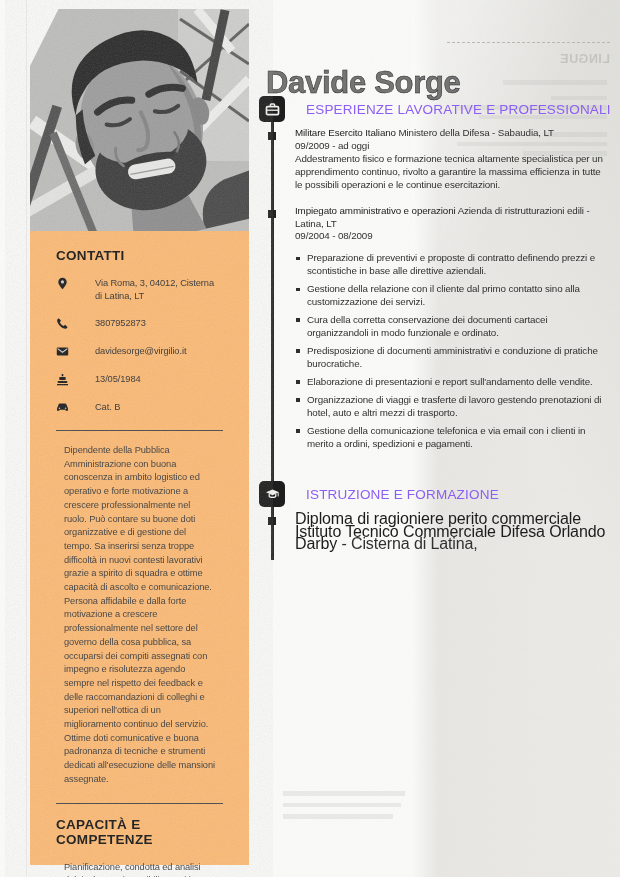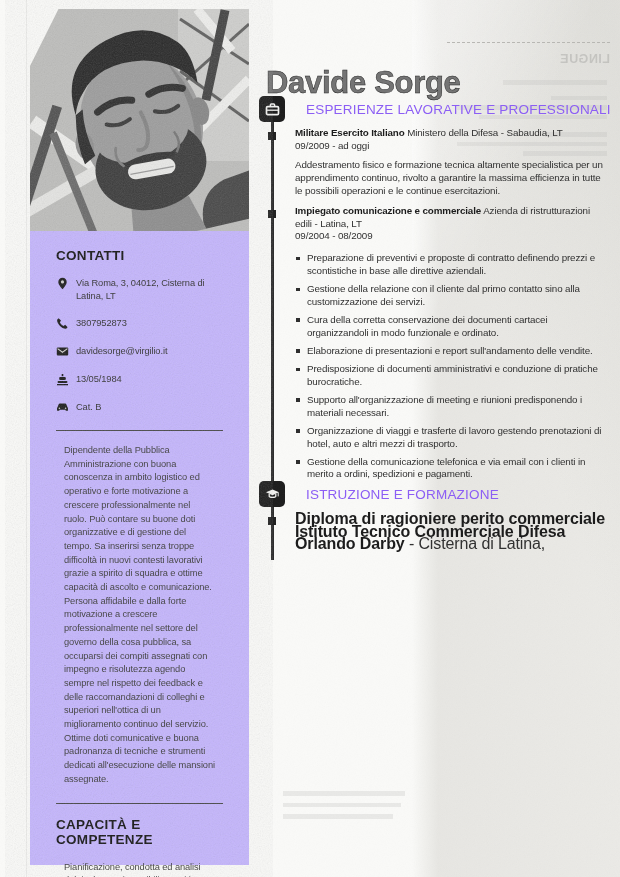--- a/index.html
+++ b/index.html
@@ -11,24 +11,24 @@
      background:
        linear-gradient(115deg, rgba(255,255,255,.45) 8%, rgba(255,255,255,0) 30%),
        linear-gradient(250deg, rgba(186,186,180,.22) 5%, rgba(186,186,180,0) 45%),
        linear-gradient(to right, rgba(222,221,217,0) 0px, rgba(228,227,223,.85) 26px, rgba(232,231,227,.85) 100%);}
   .left-edge{position:absolute;left:26px;top:0;width:1px;height:877px;background:rgba(0,0,0,.06);}
   
   .photo{position:absolute;left:30px;top:9px;width:219px;height:222px;overflow:hidden;background:#bdbdbb;}
   .corner-notch{position:absolute;left:28px;top:6px;width:32px;height:64px;background:#fafaf8;
      clip-path:polygon(0 0,100% 0,0 100%);z-index:6;}
   
-  .sidebar{position:absolute;left:30px;top:231px;width:219px;height:634px;background:#c4b5fd;
+  .sidebar{position:absolute;left:30px;top:231px;width:219px;height:634px;background:#fdba74;
      padding:17px 26px;box-sizing:border-box;color:#333;}
   .sb-title{font-size:13.5px;font-weight:700;color:#151515;letter-spacing:.3px;margin:0 0 14px;}
-  .contact-item{display:flex;gap:7px;margin-bottom:15px;font-size:9.3px;line-height:12.5px;
+  .contact-item{display:flex;gap:26px;margin-bottom:15px;font-size:9.3px;line-height:12.5px;
      letter-spacing:-.1px;color:#333;align-items:flex-start;}
   .contact-icon{flex:0 0 13px;width:13px;height:13px;}
   .sb-divider{border:none;border-top:1.3px solid #474747;margin:16px 0 13px;}
   .sb-text{font-size:9.3px;line-height:13.7px;letter-spacing:-.1px;color:#3c3c3c;margin:8px;}
   
   .name{position:absolute;left:266px;top:44px;font-size:31px;font-weight:700;color:#737373;
      letter-spacing:-.3px;-webkit-text-stroke:.5px #232323;}
   .rail{position:absolute;left:271px;top:120px;width:2.5px;height:440px;background:#2b2b2b;}
   .sec-icon{position:absolute;width:26px;height:26px;background:#1b1b1b;border-radius:5px;
      display:flex;align-items:center;justify-content:center;z-index:2;}
@@ -38,22 +38,22 @@
   .sec-title{position:absolute;left:295px;font-size:13.5px;font-weight:400;color:#8b5cf6;letter-spacing:.2px;margin-left:11px;}
   #exp-title{top:102px;}
   #edu-title{top:487px;}
   .marker{position:absolute;left:268px;width:7.5px;height:7.5px;background:#1f1f1f;z-index:2;}
   #m1{top:132px}
   #m2{top:210px}
   #m3{top:517px}
   .job{position:absolute;left:295px;width:312px;color:#2e2e2e;font-size:9.8px;line-height:12.7px;letter-spacing:-.12px;}
   #job1{top:127px}
   #job2{top:205px}
-  .b{font-weight:700;color:#191919;}
-  .job-desc{margin-top:7px;}
+  .b{font-weight:400;color:#191919;}
+  .job-desc{margin-top:1px;}
   .bullets{list-style:none;margin:9px 0 0;padding:0;}
   .bullets li{position:relative;padding-left:12px;margin-bottom:5.5px;}
   .bullets li::before{content:"";position:absolute;left:1px;top:4.5px;width:3.8px;height:3.8px;background:#2b2b2b;}
   .edu{position:absolute;left:295px;top:513px;width:322px;font-size:16px;line-height:12.7px;
      letter-spacing:-.12px;color:#2e2e2e;}
   
   .ghost-dash{position:absolute;left:447px;top:42px;width:163px;border-top:1px dashed #b8b7b3;}
   .ghost-title{position:absolute;left:518px;top:52px;width:92px;font-size:12.5px;font-weight:700;
      color:rgba(50,50,50,.16);transform:scaleX(-1);letter-spacing:.5px;}
   .ghost-lines{position:absolute;right:13px;top:80px;width:152px;}
@@ -204,29 +204,28 @@
 
   <div class="marker" id="m1"></div>
   <div class="job" id="job1">
     <div><span class="b">Militare Esercito Italiano</span> <span>Ministero della Difesa - Sabaudia, LT</span></div>
     <div>09/2009 - ad oggi</div>
     <div class="job-desc">Addestramento fisico e formazione tecnica altamente specialistica per un apprendimento continuo, rivolto a garantire la massima efficienza in tutte le possibili operazioni e le continue esercitazioni.</div>
   </div>
 
   <div class="marker" id="m2"></div>
   <div class="job" id="job2">
-    <div><span class="b">Impiegato comunicazione e commerciale</span> <span>Azienda di ristrutturazioni edili - Latina, LT</span></div>
+    <div><span class="b">Impiegato amministrativo e operazioni</span> <span>Azienda di ristrutturazioni edili - Latina, LT</span></div>
     <div>09/2004 - 08/2009</div>
     <ul class="bullets">
       <li>Preparazione di preventivi e proposte di contratto definendo prezzi e scontistiche in base alle direttive aziendali.</li>
       <li>Gestione della relazione con il cliente dal primo contatto sino alla customizzazione dei servizi.</li>
       <li>Cura della corretta conservazione dei documenti cartacei organizzandoli in modo funzionale e ordinato.</li>
+      <li>Predisposizione di documenti amministrativi e conduzione di pratiche burocratiche.</li>
       <li>Elaborazione di presentazioni e report sull'andamento delle vendite.</li>
-      <li>Predisposizione di documenti amministrativi e conduzione di pratiche burocratiche.</li>
-      <li>Supporto all'organizzazione di meeting e riunioni predisponendo i materiali necessari.</li>
       <li>Organizzazione di viaggi e trasferte di lavoro gestendo prenotazioni di hotel, auto e altri mezzi di trasporto.</li>
       <li>Gestione della comunicazione telefonica e via email con i clienti in merito a ordini, spedizioni e pagamenti.</li>
     </ul>
   </div>
 
   <div class="sec-icon" id="edu-icon">
     <svg viewBox="0 0 15 15">
       <path d="M7.5 2.4 L14 5.3 L7.5 8.2 L1 5.3 Z" fill="#f2f2f0"></path>
       <path d="M4.2 6.9 v2.3 q0 1.1 3.3 1.1 q3.3 0 3.3-1.1 v-2.3" fill="none" stroke="#f2f2f0" stroke-width="1.3"></path>
       <line x1="13.2" y1="5.6" x2="13.2" y2="9.4" stroke="#f2f2f0" stroke-width="1"></line>

